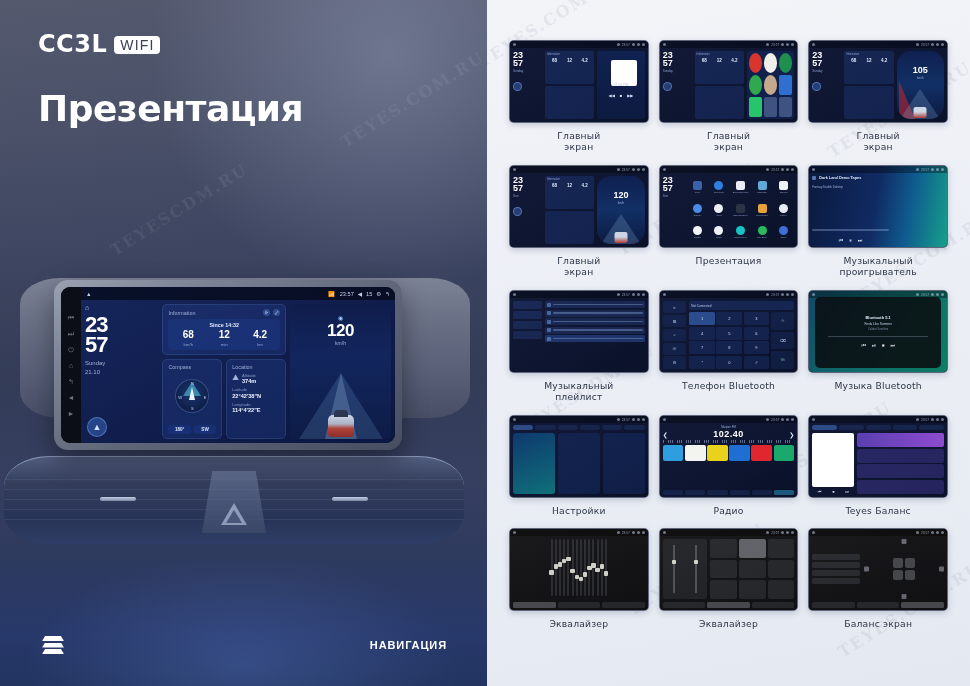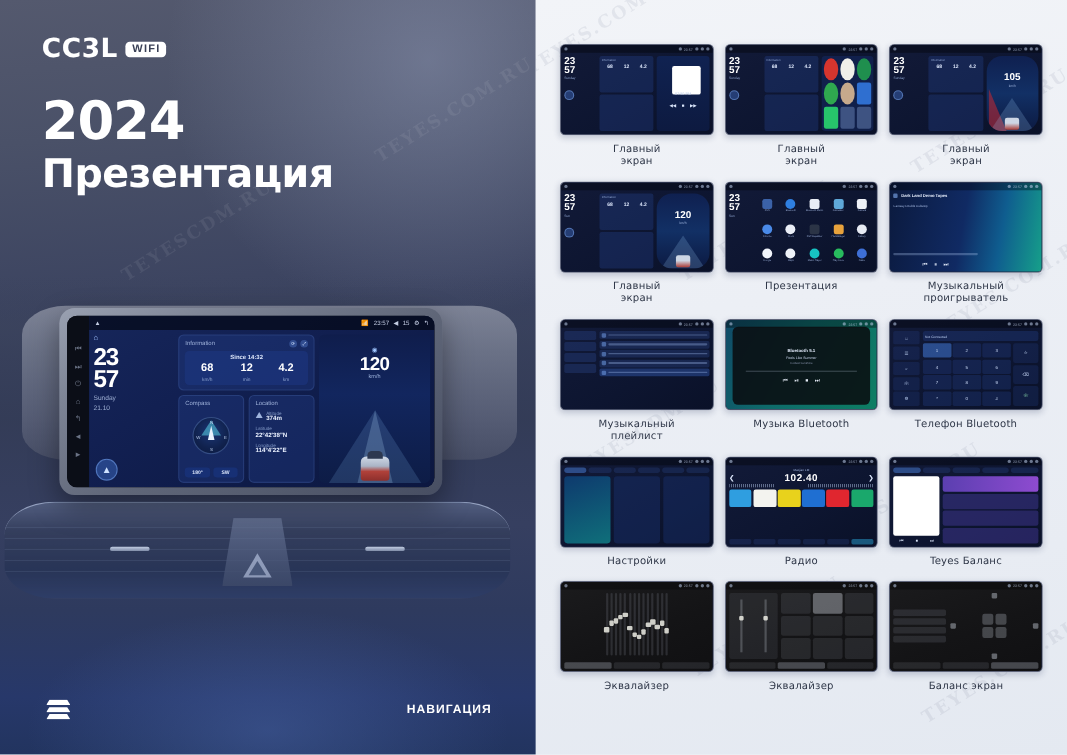--- a/index.html
+++ b/index.html
@@ -19,21 +19,21 @@
   }
   .hero-logo {
     position: absolute; left: 38px; top: 30px;
     display: flex; align-items: center; gap: 7px;
   }
   .hero-logo .mark {
     font-size: 24px; font-weight: bold; color: #fff; letter-spacing: .5px;
     font-family: "DejaVu Sans", sans-serif;
   }
   .hero-logo .wifi-badge {
-    background: #fff; color: #3a4056; font-size: 10px; font-weight: bold;
+    background: #fff; color: #3a4056; font-size: 14px; font-weight: normal;
     padding: 2px 5px 2px 6px; border-radius: 4px; letter-spacing: 1.2px;
     line-height: 1; position: relative; top: 1px;
   }
   .hero-head {
     position: absolute; left: 38px; top: 85px; color: #fff;
   }
   .hero-head .year {
     font-size: 48px; font-weight: bold; line-height: 1.05; letter-spacing: -1px;
     font-family: "DejaVu Sans", sans-serif;
   }
@@ -385,21 +385,20 @@
     <div class="wm light" style="left:330px;top:90px;">TEYES.COM.RU</div>
     <div class="wm light" style="left:40px;top:470px;">TEYESCDM.RU</div>
     <div class="wm light" style="left:150px;top:600px;">TEYES.COM.RU</div>
 
     <div class="hero-logo">
       <span class="mark">CC3L</span>
       <span class="wifi-badge">WIFI</span>
     </div>
 
     <div class="hero-head">
-      <div class="year">2024</div>
       <div class="l1">Презентация</div>
     </div>
 
     <div class="dash">
       <div class="dash-hood"></div>
 
       <div class="vent-bar">
         <div class="slat" style="top:22px"></div>
         <div class="slat" style="top:32px"></div>
         <div class="slat" style="top:42px"></div>
@@ -904,49 +903,20 @@
                   </div>
               </div>
             </div>
           </div>
         </div>
         <div class="caption">Музыкальный<br>плейлист</div>
       </div>
 
       <div class="cell">
         <div class="thumb">
-          <div class="ms" style="background:linear-gradient(120deg,#104a68 0%,#0e6a6a 45%,#0d7e63 100%)">
-            <div class="ms-bar">
-                <u></u>
-                <span class="sp"></span>
-                <u></u>
-                <span class="tt">23:57</span>
-                <u></u>
-                <u></u>
-                <u></u>
-              </div>
-            <div class="btm">
-              <div class="t1">Bluetooth 5.1</div>
-              <div class="t2">Feels Like Summer</div>
-              <div class="t3">Coldest Sunshine</div>
-              <div style="width:80%;height:1px;background:rgba(200,215,240,.25);margin-top:3px"></div>
-              <div class="ctrls">
-                <span>⏮</span>
-                <span>⏯</span>
-                <span>⏹</span>
-                <span>⏭</span>
-              </div>
-            </div>
-          </div>
-        </div>
-        <div class="caption">Музыка Bluetooth</div>
-      </div>
-
-      <div class="cell">
-        <div class="thumb">
           <div class="ms dark">
             <div class="ms-bar">
                 <u></u>
                 <span class="sp"></span>
                 <u></u>
                 <span class="tt">23:57</span>
                 <u></u>
                 <u></u>
                 <u></u>
               </div>
@@ -983,20 +953,49 @@
                 </div>
               </div>
             </div>
           </div>
         </div>
         <div class="caption">Телефон Bluetooth</div>
       </div>
 
       <div class="cell">
         <div class="thumb">
+          <div class="ms" style="background:linear-gradient(120deg,#104a68 0%,#0e6a6a 45%,#0d7e63 100%)">
+            <div class="ms-bar">
+                <u></u>
+                <span class="sp"></span>
+                <u></u>
+                <span class="tt">23:57</span>
+                <u></u>
+                <u></u>
+                <u></u>
+              </div>
+            <div class="btm">
+              <div class="t1">Bluetooth 5.1</div>
+              <div class="t2">Feels Like Summer</div>
+              <div class="t3">Coldest Sunshine</div>
+              <div style="width:80%;height:1px;background:rgba(200,215,240,.25);margin-top:3px"></div>
+              <div class="ctrls">
+                <span>⏮</span>
+                <span>⏯</span>
+                <span>⏹</span>
+                <span>⏭</span>
+              </div>
+            </div>
+          </div>
+        </div>
+        <div class="caption">Музыка Bluetooth</div>
+      </div>
+
+      <div class="cell">
+        <div class="thumb">
           <div class="ms dark">
             <div class="ms-bar">
                 <u></u>
                 <span class="sp"></span>
                 <u></u>
                 <span class="tt">23:57</span>
                 <u></u>
                 <u></u>
                 <u></u>
               </div>

